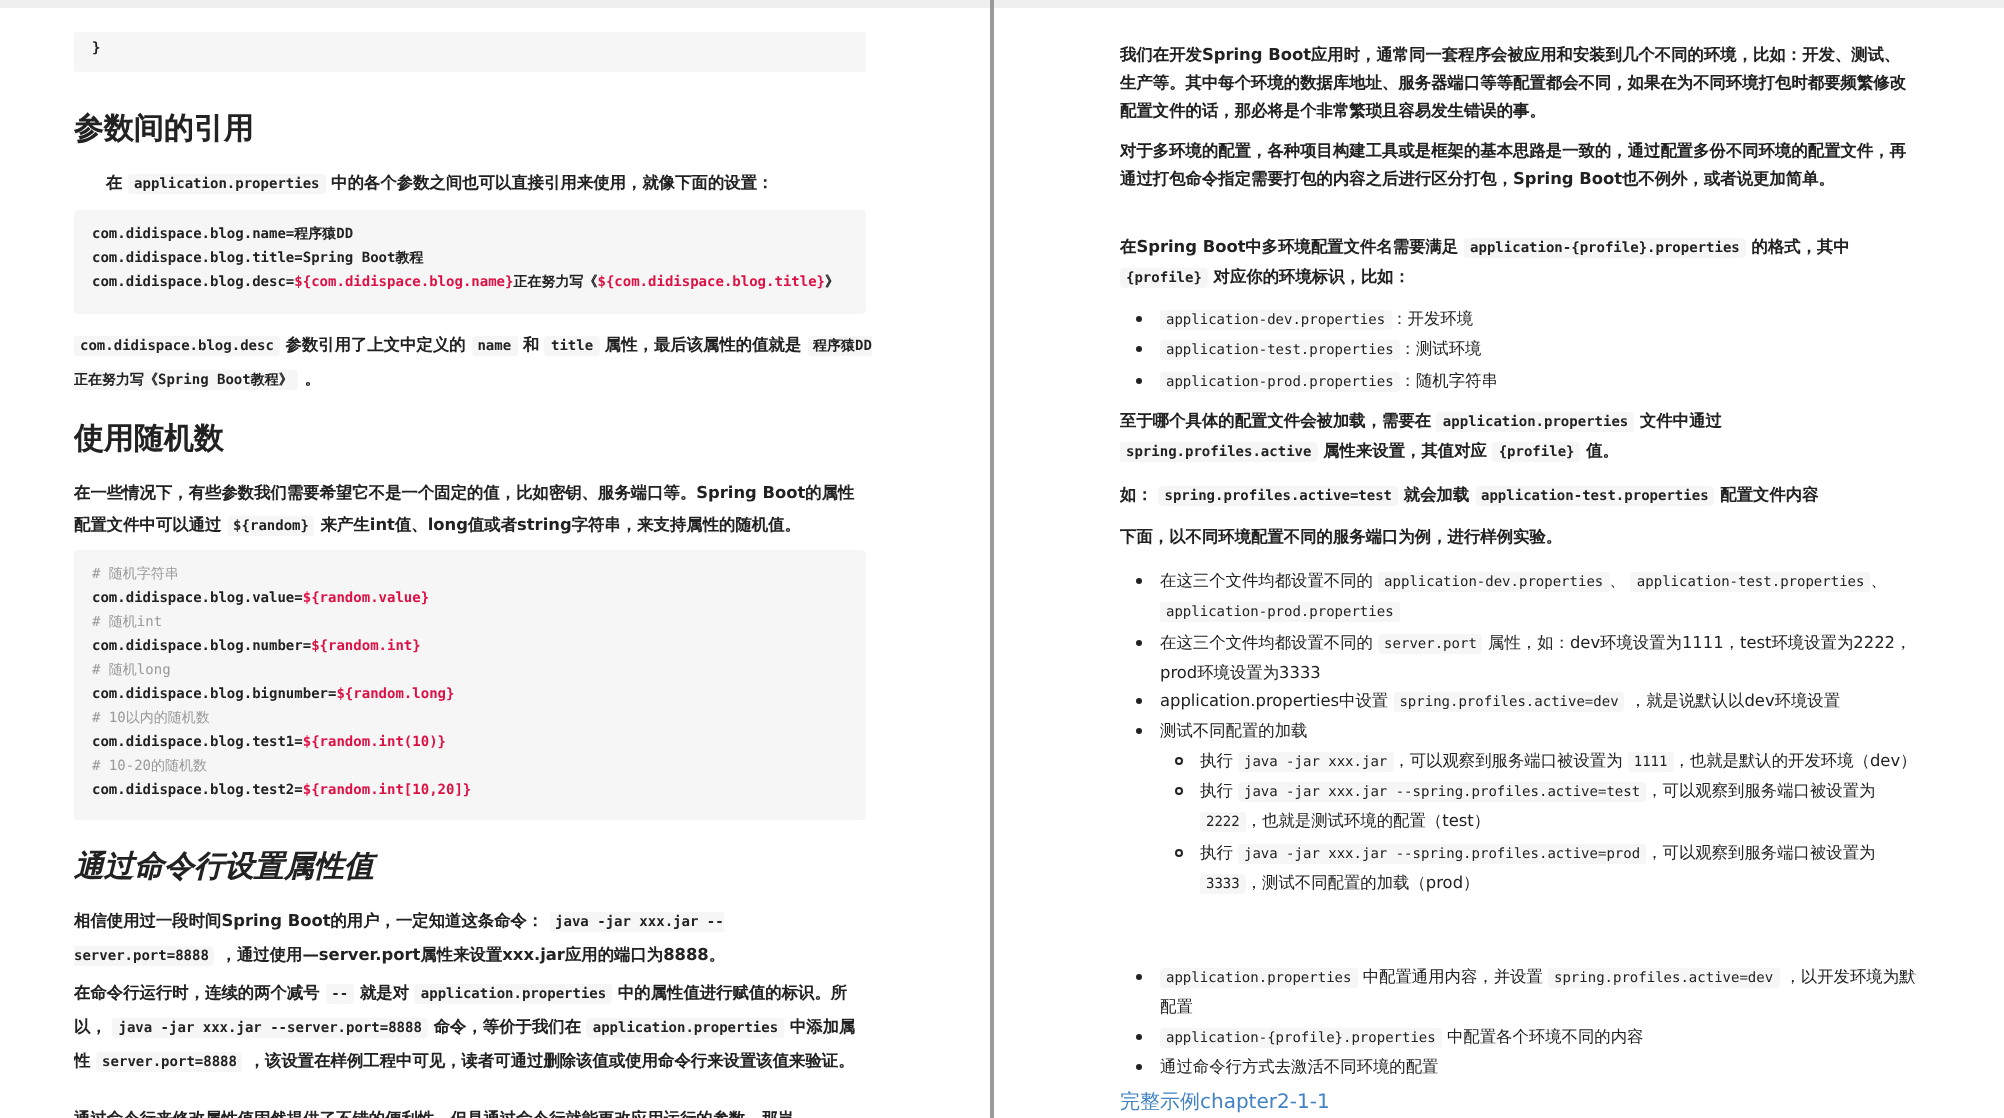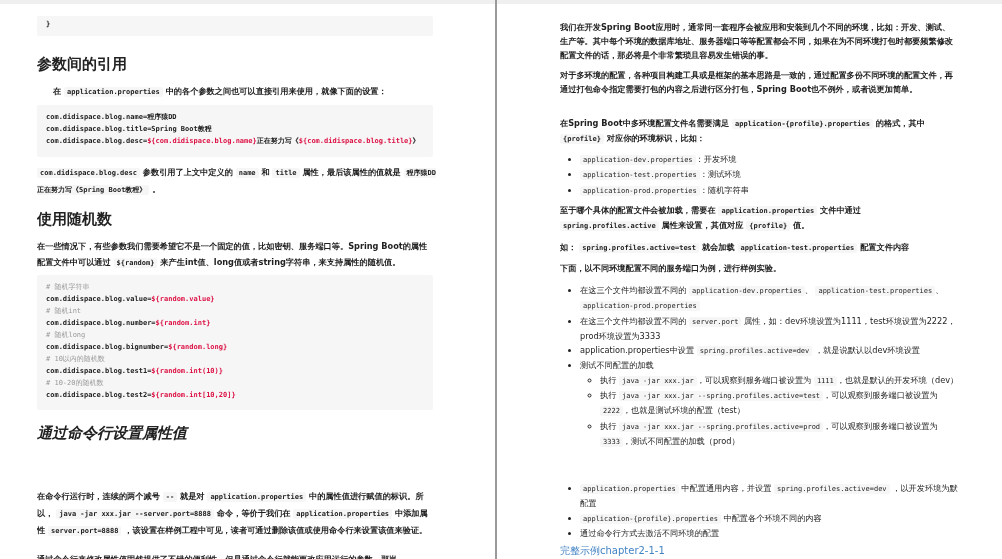--- a/index.html
+++ b/index.html
@@ -66,20 +66,25 @@
   <p style="position:absolute; top:238px; left:0; width:395px;">
     <span>在一些情况下，有些参数我们需要希望它不是一个固定的值，比如密钥、服务端口等。Spring Boot的属性配置文件中可以通过</span>
     <code class="inl">${random}</code>
     <span>来产生int值、long值或者string字符串，来支持属性的随机值。</span>
   </p>
 
   <div class="code-block" style="position:absolute; top:275px; left:0; width:378px; height:123px;"><div class="cmt"># 随机字符串</div><div><span>com.didispace.blog.value=</span><span class="str">${random.value}</span></div><div class="cmt"># 随机int</div><div><span>com.didispace.blog.number=</span><span class="str">${random.int}</span></div><div class="cmt"># 随机long</div><div><span>com.didispace.blog.bignumber=</span><span class="str">${random.long}</span></div><div class="cmt"># 10以内的随机数</div><div><span>com.didispace.blog.test1=</span><span class="str">${random.int(10)}</span></div><div class="cmt"># 10-20的随机数</div><div><span>com.didispace.blog.test2=</span><span class="str">${random.int[10,20]}</span></div></div>
 
   <h2 style="position:absolute; top:424px; left:0;font-style:italic;">通过命令行设置属性值</h2>
 
+  <p style="position:absolute; top:452px; left:0; width:360px;">
+    <span>相信使用过一段时间Spring Boot的用户，一定知道这条命令：</span>
+    <code class="inl">java -jar xxx.jar --server.port=8888</code>
+    <span>，通过使用—server.port属性来设置xxx.jar应用的端口为8888。</span>
+  </p>
 
   <p style="position:absolute; top:488px; left:0; width:395px;">
     <span>在命令行运行时，连续的两个减号</span>
     <code class="inl">--</code>
     <span>就是对</span>
     <code class="inl">application.properties</code>
     <span>中的属性值进行赋值的标识。所以，</span>
     <code class="inl">java -jar xxx.jar --server.port=8888</code>
     <span>命令，等价于我们在</span>
     <code class="inl">application.properties</code>

